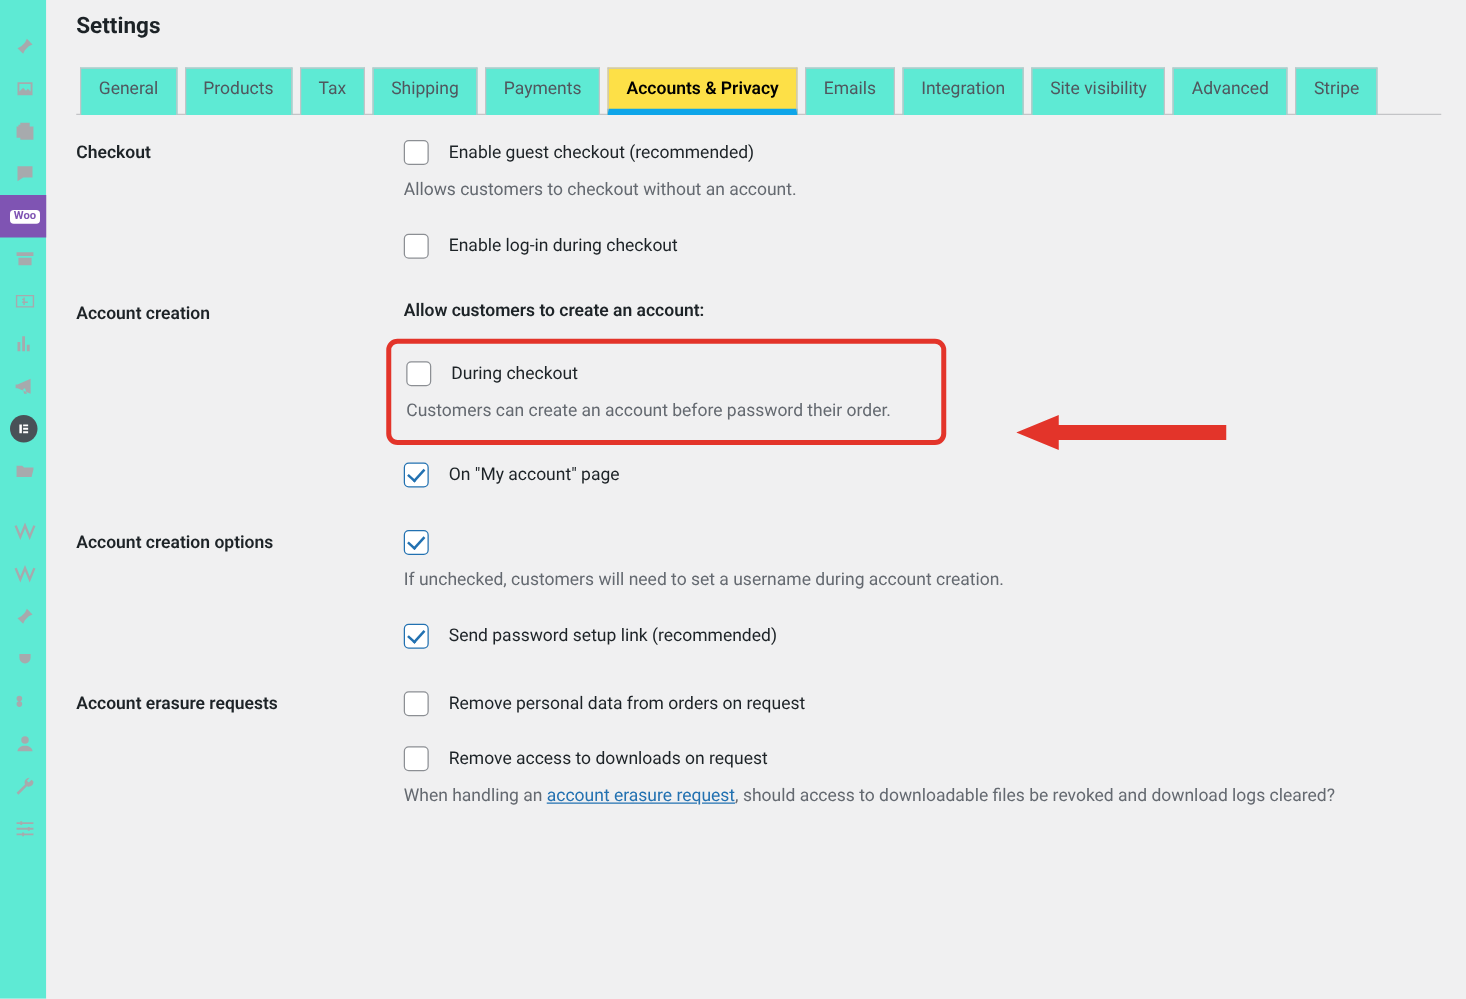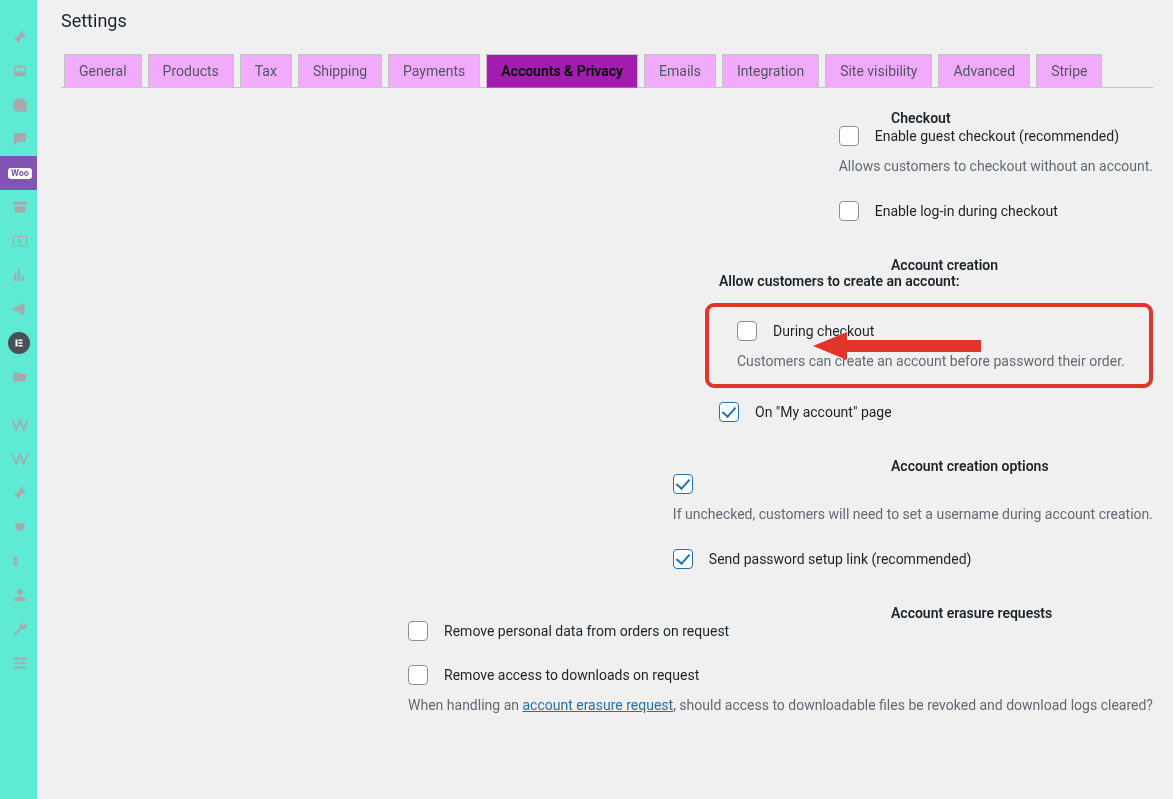--- a/index.html
+++ b/index.html
@@ -80,59 +80,58 @@
     flex: 1;
     background: #f0f0f1;
     position: relative;
     overflow: hidden;
   }
   .content-inner {
     padding: 0 20px 40px 24px;
   }
   h1.page-title {
     font-size: 18px;
-    font-weight: 400;
+    font-weight: 700;
     margin: 10px 0 22px 0;
     color: #1d2327;
   }
 
   
   .nav-tabs {
     display: flex;
     gap: 6px;
     border-bottom: 1px solid #c3c4c7;
     margin-bottom: 20px;
     padding-left: 3px;
     flex-wrap: wrap;
   }
   .nav-tab {
-    background: #f0abfc;
+    background: #5eead4;
     border: 1px solid #c3c4c7;
     border-bottom: none;
     padding: 8px 14px;
     font-size: 14px;
     color: #50575e;
     cursor: pointer;
     white-space: nowrap;
     position: relative;
     top: 1px;
   }
   .nav-tab.active {
-    background: #a21caf;
+    background: #fde047;
     color: #000;
     font-weight: 600;
-    border-bottom: 1px solid #0ea5e9;
+    border-bottom: 5px solid #0ea5e9;
   }
 
   
   .form-row {
     display: flex;
-    align-items: flex-end;
+    align-items: flex-start;
     margin-top: 18px;
-    flex-direction: column;
   }
   .form-row .row-label {
     width: 262px;
     flex-shrink: 0;
     font-size: 14px;
     font-weight: 600;
     color: #1d2327;
     padding-top: 2px;
   }
   .form-row .row-fields {
@@ -190,21 +189,21 @@
   .legend-title {
     font-size: 14px;
     font-weight: 600;
     margin-bottom: 14px;
   }
 
   
   .highlight {
     border: 4px solid #e3342a;
     border-radius: 9px;
-    padding: 14px 12px 12px 28px;
+    padding: 14px 12px 12px 12px;
     margin-left: -14px;
     margin-bottom: 14px;
     width: 448px;
   }
 
   
   .red-arrow {
     position: absolute;
     top: 328px;
     left: 776px;

